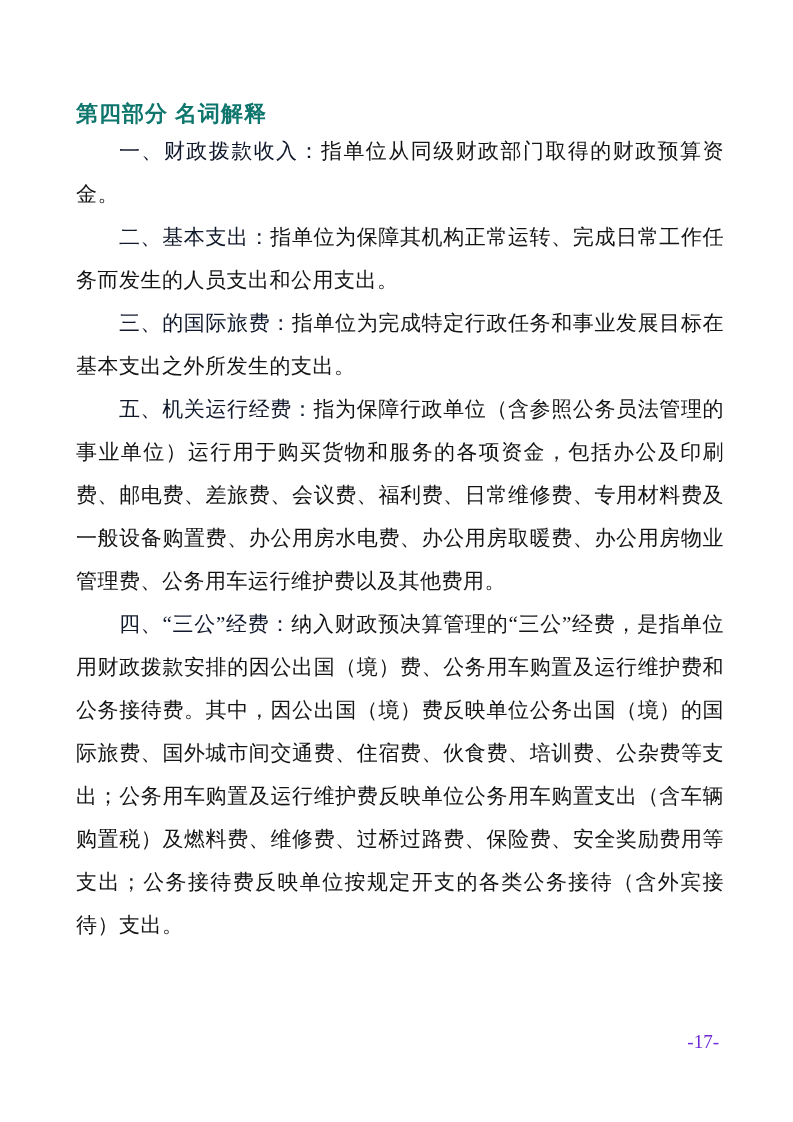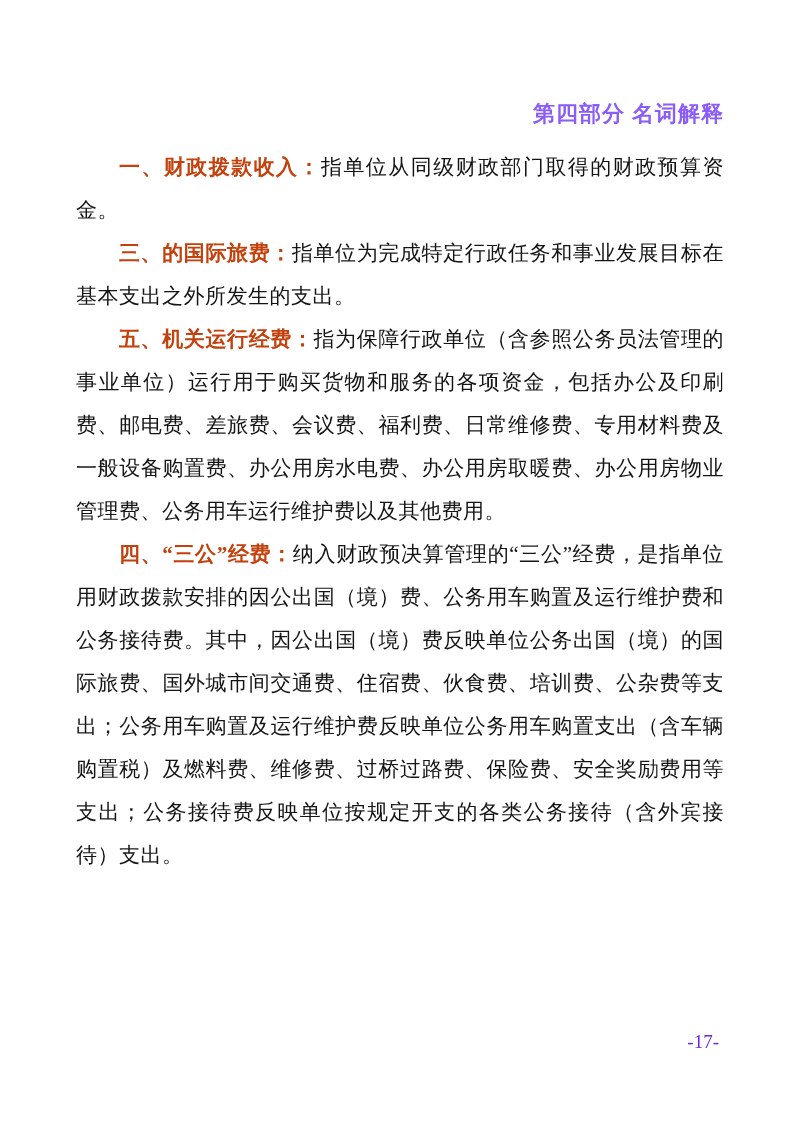--- a/index.html
+++ b/index.html
@@ -13,40 +13,39 @@
     font-family: "Liberation Serif", "DejaVu Serif", serif;
     color: #111111;
   }
   .content {
     position: absolute;
     left: 76px;
     top: 98px;
     width: 648px;
   }
   .doc-title {
-    text-align: right;
+    text-align: left;
     font-family: "Liberation Sans", "DejaVu Sans", sans-serif;
     font-weight: bold;
     font-size: 22px;
     line-height: 32px;
     letter-spacing: 1px;
-    color: #8b5cf6;
-    margin-bottom: 16px;
+    color: #0f766e;
   }
   .para {
     font-size: 21px;
     line-height: 43px;
     text-align: justify;
     text-indent: 43px;
     color: #141414;
     letter-spacing: 0.5px;
   }
   .term {
-    font-weight: bold;
-    color: #c2410c;
+    font-weight: normal;
+    color: #0f172a;
   }
   .page-number {
     position: absolute;
     top: 1030px;
     right: 74px;
     font-size: 19px;
     line-height: 24px;
     color: #6d28d9;
     font-family: "Liberation Serif", "DejaVu Serif", serif;
   }
@@ -54,20 +53,21 @@
 </head>
 <body>
 
 <div class="page">
   <div class="content">
 
     <div class="doc-title">第四部分 名词解释</div>
 
     <p class="para"><span class="term">一、财政拨款收入：</span><span>指单位从同级财政部门取得的财政预算资金。</span></p>
 
+    <p class="para"><span class="term">二、基本支出：</span><span>指单位为保障其机构正常运转、完成日常工作任务而发生的人员支出和公用支出。</span></p>
 
     <p class="para"><span class="term">三、的国际旅费：</span><span>指单位为完成特定行政任务和事业发展目标在基本支出之外所发生的支出。</span></p>
 
     <p class="para"><span class="term">五、机关运行经费：</span><span>指为保障行政单位（含参照公务员法管理的事业单位）运行用于购买货物和服务的各项资金，包括办公及印刷费、邮电费、差旅费、会议费、福利费、日常维修费、专用材料费及一般设备购置费、办公用房水电费、办公用房取暖费、办公用房物业管理费、公务用车运行维护费以及其他费用。</span></p>
 
     <p class="para"><span class="term">四、“三公”经费：</span><span>纳入财政预决算管理的“三公”经费，是指单位用财政拨款安排的因公出国（境）费、公务用车购置及运行维护费和公务接待费。其中，因公出国（境）费反映单位公务出国（境）的国际旅费、国外城市间交通费、住宿费、伙食费、培训费、公杂费等支出；公务用车购置及运行维护费反映单位公务用车购置支出（含车辆购置税）及燃料费、维修费、过桥过路费、保险费、安全奖励费用等支出；公务接待费反映单位按规定开支的各类公务接待（含外宾接待）支出。</span></p>
 
   </div>
 
   <div class="page-number">-17-</div>

